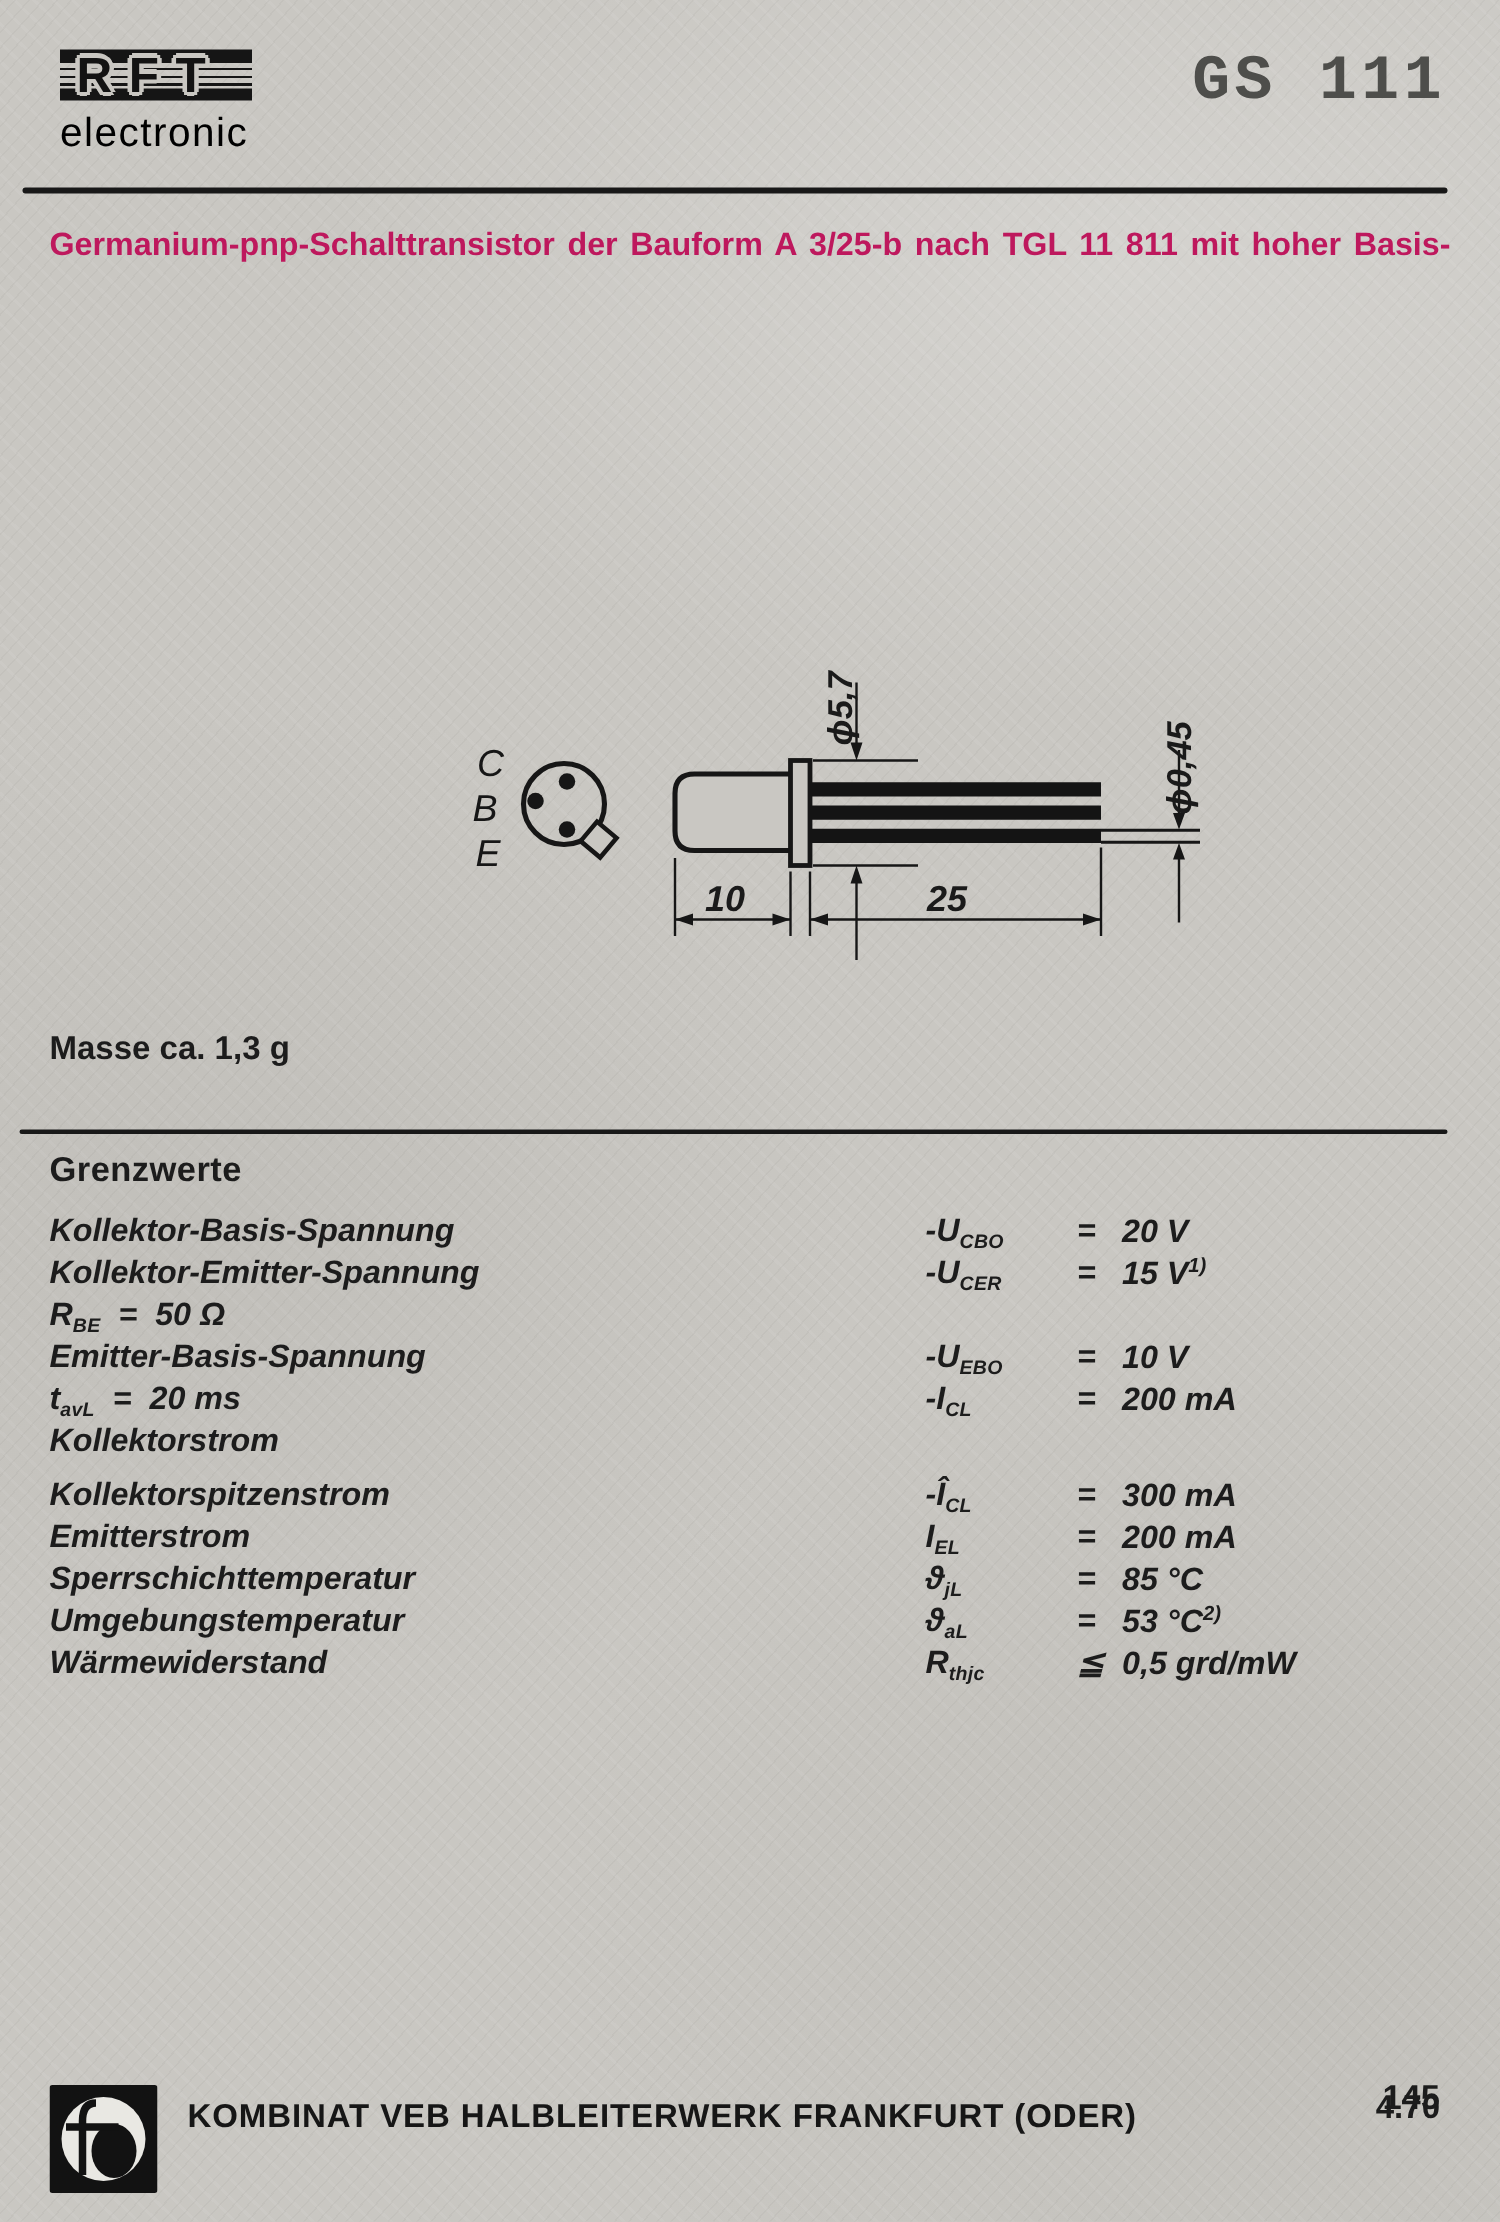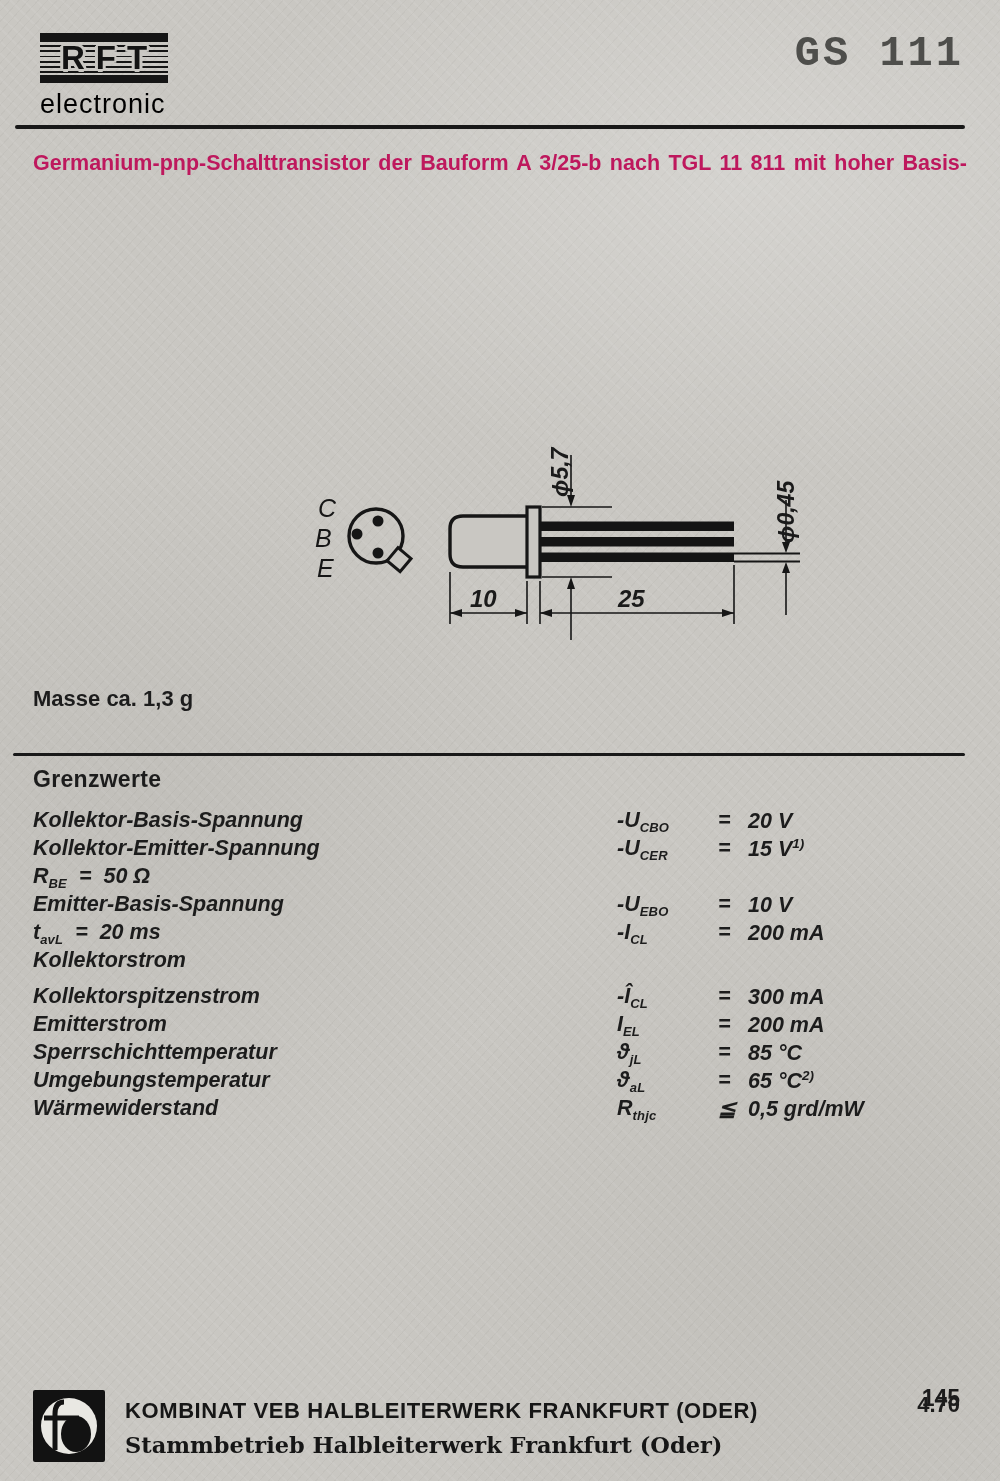--- a/index.html
+++ b/index.html
@@ -10,24 +10,24 @@
       radial-gradient(900px 500px at 75% 12%, rgba(255,255,255,0.22), rgba(255,255,255,0) 60%),
       radial-gradient(700px 600px at 15% 55%, rgba(120,118,112,0.10), rgba(120,118,112,0) 60%),
       radial-gradient(800px 700px at 85% 85%, rgba(110,108,100,0.09), rgba(110,108,100,0) 60%),
       repeating-linear-gradient(132deg, rgba(90,88,82,0.05) 0 1px, rgba(0,0,0,0) 1px 7px),
       repeating-linear-gradient(44deg, rgba(255,255,255,0.06) 0 2px, rgba(0,0,0,0) 2px 9px),
       #c9c7c2;
   }
   
   .brand{position:absolute;top:33px;left:40px;}
   .rft-box{
-    width:128px;height:50px;box-sizing:border-box;
+    width:128px;height:34px;box-sizing:border-box;
     border-top:7px solid #151515;border-bottom:8px solid #151515;
     background:repeating-linear-gradient(to bottom,#151515 0 1.8px,rgba(0,0,0,0) 1.8px 5.2px);
-    display:flex;align-items:center;justify-content:center;
+    display:flex;align-items:center;
   }
   .rft-letters{
     font-size:33px;font-weight:bold;letter-spacing:11px;text-indent:11px;color:#131313;line-height:1;
     text-shadow:-3px 0 0 #c9c7c2,3px 0 0 #c9c7c2,0 -3px 0 #c9c7c2,0 3px 0 #c9c7c2,
       -2px -2px 0 #c9c7c2,2px 2px 0 #c9c7c2,-2px 2px 0 #c9c7c2,2px -2px 0 #c9c7c2;
   }
   .brand-sub{font-size:27px;letter-spacing:1px;margin-top:6px;color:#000000;}
   .part-number{position:absolute;top:30px;right:36px;font-size:42px;font-weight:bold;color:#4e4e4b;letter-spacing:3px;font-family:Liberation Mono, monospace;}
   .rule{position:absolute;background:#181818;border-radius:2px;}
   .rule-1{top:125px;left:15px;width:950px;height:4px;}
@@ -190,37 +190,36 @@
   <div class="tline">
     <span class="c-label"><span>Sperrschichttemperatur</span><sub></sub><span></span></span>
     <span class="c-sym"><span>ϑ</span><sub>jL</sub></span>
     <span class="c-eq">=</span>
     <span class="c-val"><span>85 °C</span><sup></sup></span>
   </div>
   <div class="tline">
     <span class="c-label"><span>Umgebungstemperatur</span><sub></sub><span></span></span>
     <span class="c-sym"><span>ϑ</span><sub>aL</sub></span>
     <span class="c-eq">=</span>
-    <span class="c-val"><span>65 °C</span><sup>2)</sup></span>
+    <span class="c-val"><span>53 °C</span><sup>2)</sup></span>
   </div>
   <div class="tline">
     <span class="c-label"><span>Wärmewiderstand</span><sub></sub><span></span></span>
     <span class="c-sym"><span>R</span><sub>thjc</sub></span>
     <span class="c-eq">≦</span>
     <span class="c-val"><span>0,5 grd/mW</span><sup></sup></span>
   </div>
 </div>
 
 <svg class="footer-logo" width="72" height="72" viewBox="0 0 72 72" xmlns="http://www.w3.org/2000/svg">
   <rect x="0" y="0" width="72" height="72" rx="2" fill="#121212"></rect>
   <circle cx="36" cy="36" r="28" fill="#e9e8e3"></circle>
   <ellipse cx="43" cy="44" rx="15" ry="18" fill="#121212"></ellipse>
   <path d="M 31 12 Q 22 12 22 24 L 22 60" stroke="#121212" stroke-width="5" fill="none"></path>
   <line x1="11" y1="28" x2="46" y2="28" stroke="#121212" stroke-width="5"></line>
 </svg>
 
 <div class="company">
   <div class="company-l1">KOMBINAT VEB HALBLEITERWERK FRANKFURT (ODER)</div>
-  <div class="company-l2">Stammbetrieb Halbleiterwerk Frankfurt (Oder)</div>
 </div>
 
 <div class="date-code">4.70</div>
 <div class="page-number">145</div>
 
 </body></html>

